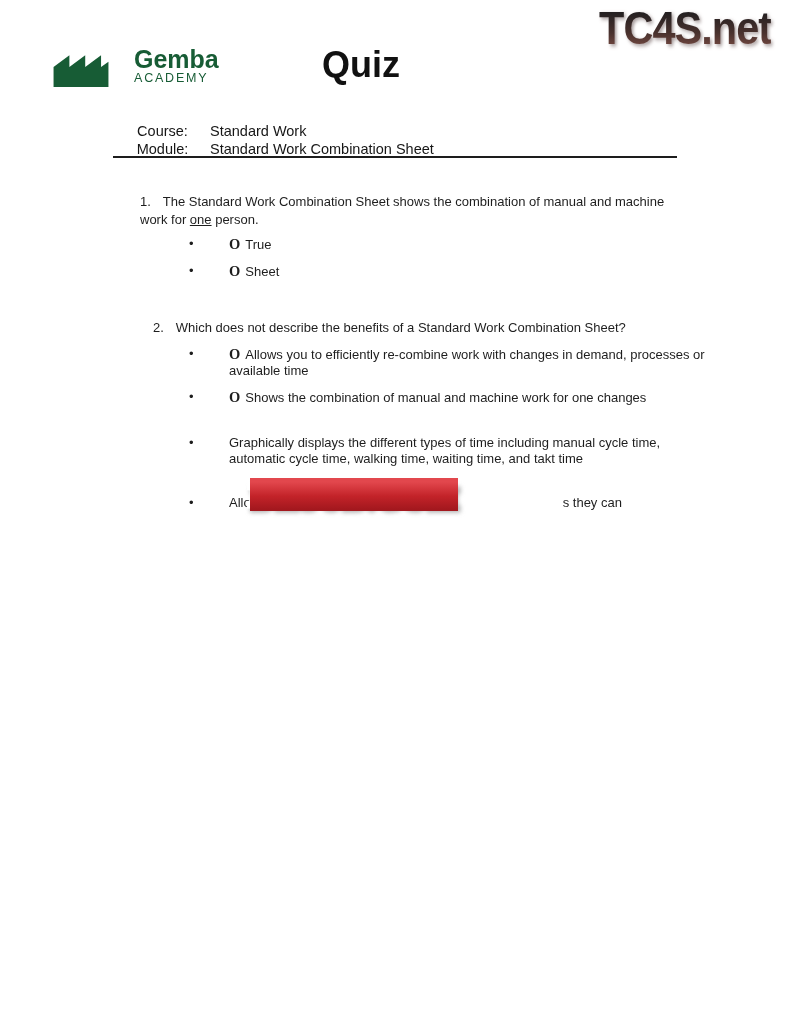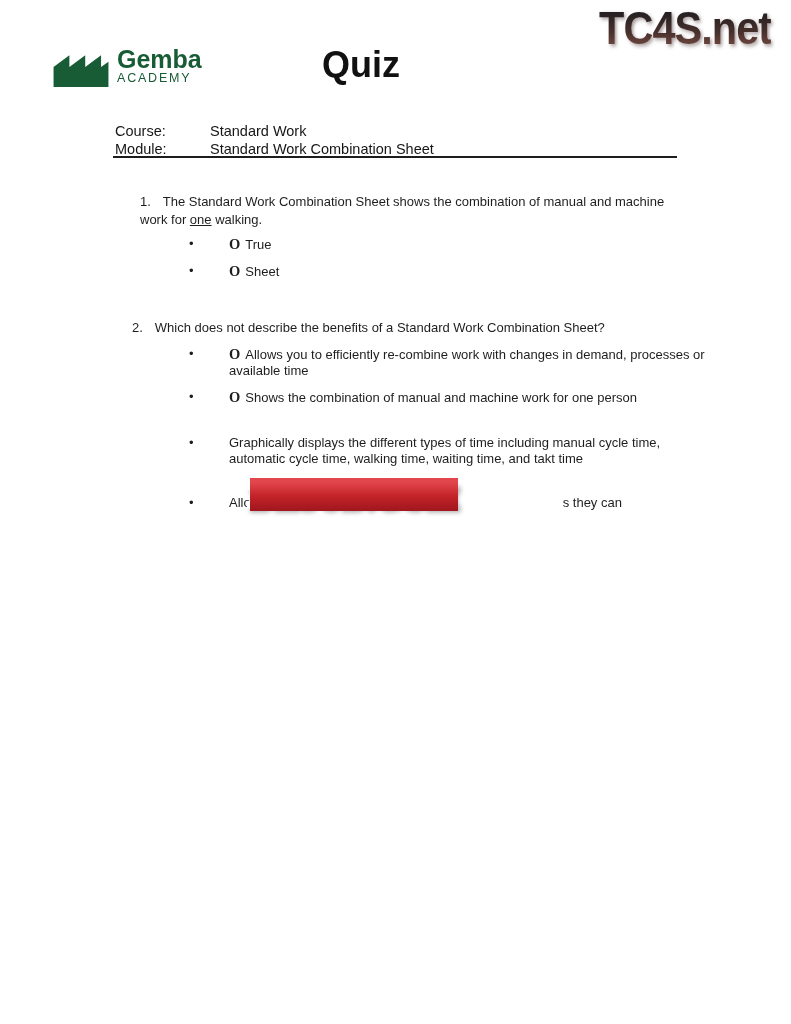--- a/index.html
+++ b/index.html
@@ -6,21 +6,21 @@
   html,body { background:#ffffff; }
   body { font-family:"Liberation Sans", sans-serif; }
   .page {
     position:relative; width:791px; height:1024px; background:#ffffff;
     overflow:hidden; color:#1e1e1e;
   }
 
   
   .brand { position:absolute; left:50px; top:47px; display:flex; align-items:flex-start; }
   .brand svg { width:62px; height:38px; display:block; margin-top:2px; }
-  .brand-text { margin-left:5px; }
+  .brand-text { margin-left:22px; }
   .brand-word1 { font-size:25px; font-weight:700; color:#175c35; line-height:24px; letter-spacing:0; }
   .brand-word2 { font-size:12.5px; font-weight:400; color:#175c35; letter-spacing:1.8px; line-height:14px; }
 
   .quiz-title { position:absolute; left:322px; top:44px; font-size:36px; font-weight:700; color:#111; }
 
   
   .wm { position:absolute; white-space:nowrap; font-weight:700; pointer-events:none; }
   .wm .stroke { position:absolute; left:0; top:0; color:#fff; }
   .wm .fill { position:relative; color:transparent; -webkit-background-clip:text; background-clip:text; }
 
@@ -35,29 +35,29 @@
 
   .wm-dlsub { left:250px; top:478px; font-family:"Liberation Serif", serif; font-size:30px; letter-spacing:3px; }
   .wm-dlsub .stroke { -webkit-text-stroke:7px #ffffff; filter:drop-shadow(3px 4px 2px rgba(125,125,125,0.6)); }
   .wm-dlsub .fill { background:linear-gradient(180deg,#e2474d 12%,#c32329 55%,#a3181e 95%); }
 
   .wm-traders { left:476px; top:977px; font-size:31px; letter-spacing:0.5px; }
   .wm-traders .stroke { -webkit-text-stroke:5px #ffffff; filter:drop-shadow(2px 3px 2px rgba(120,120,120,0.65)); }
   .wm-traders .fill { background:linear-gradient(180deg,#e08b8f 15%,#c04b50 55%,#97282c 95%); }
 
   
-  .course { position:absolute; left:115px; top:122px; font-size:14.5px; color:#161616; }
+  .course { position:absolute; left:115px; top:122px; font-size:14.5px; color:#161616;text-align:center; }
   .course .row { display:flex; line-height:18px; }
   .course .lbl { width:95px; }
   .rule { position:absolute; left:113px; top:156px; width:564px; height:2px; background:#1d1d1d; }
 
   
   .q { position:absolute; font-size:13px; line-height:18px; color:#1e1e1e; }
   #q1 { left:140px; top:193px; width:534px; }
-  #q2 { left:132px; top:319px; width:545px; }
+  #q2 { left:153px; top:319px; width:545px; }
   .q-num { display:inline-block; margin-right:12px; }
   .u { text-decoration:underline; }
 
   .opt { position:absolute; left:189px; display:flex; font-size:13px; line-height:16px; color:#1e1e1e; }
   .opt .dot { width:16px; flex:none; }
   .opt .body { flex:none;margin-left:24px; }
   .marker { font-family:"Liberation Serif", serif; font-weight:700; font-size:14.5px; margin-right:5px; }
   #opt-true  { top:236px; }
   #opt-false { top:263px; }
   #opt-a { top:346px; } #opt-a .body { width:489px; }
@@ -90,42 +90,42 @@
         <span class="lbl">Course:</span>
         <span>Standard Work</span>
       </div>
     <div class="row">
         <span class="lbl">Module:</span>
         <span>Standard Work Combination Sheet</span>
       </div>
   </div>
   <div class="rule"></div>
 
-  <p class="q" id="q1"><span class="q-num">1.</span><span>The Standard Work Combination Sheet shows the combination of manual and machine work for </span><span class="u">one</span><span> walking.</span></p>
+  <p class="q" id="q1"><span class="q-num">1.</span><span>The Standard Work Combination Sheet shows the combination of manual and machine work for </span><span class="u">one</span><span> person.</span></p>
 
   <div class="opt" id="opt-true">
     <span class="dot">•</span>
     <span class="body"><span class="marker">O</span><span>True</span></span>
   </div>
 
   <div class="opt" id="opt-false">
     <span class="dot">•</span>
     <span class="body"><span class="marker">O</span><span>Sheet</span></span>
   </div>
 
   <p class="q" id="q2"><span class="q-num">2.</span><span>Which does not describe the benefits of a Standard Work Combination Sheet?</span></p>
 
   <div class="opt" id="opt-a">
     <span class="dot">•</span>
     <span class="body"><span class="marker">O</span><span>Allows you to efficiently re-combine work with changes in demand, processes or available time</span></span>
   </div>
 
   <div class="opt" id="opt-b">
     <span class="dot">•</span>
-    <span class="body"><span class="marker">O</span><span>Shows the combination of manual and machine work for one person</span></span>
+    <span class="body"><span class="marker">O</span><span>Shows the combination of manual and machine work for one changes</span></span>
   </div>
 
   <div class="opt" id="opt-c">
     <span class="dot">•</span>
     <span class="body"><span>Graphically displays the different types of time including manual cycle time, automatic cycle time, walking time, waiting time, and takt time</span></span>
   </div>
 
   <div class="opt" id="opt-d">
     <span class="dot">•</span>
     <span class="body"><span>Allows y</span><span class="covered-gap"></span><span>s they can</span></span>

